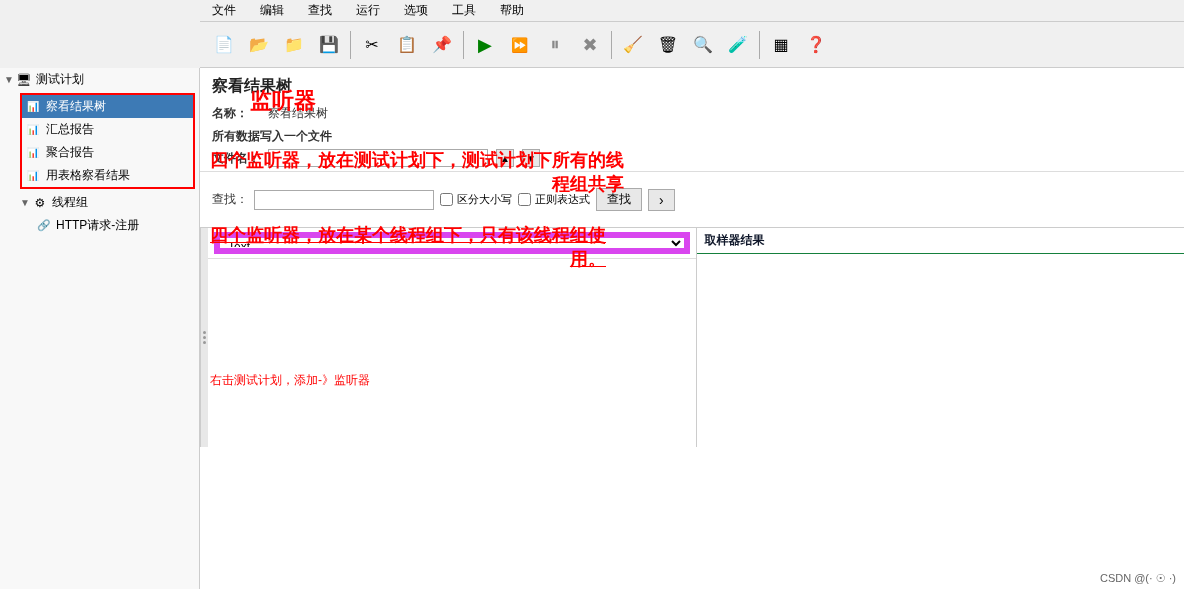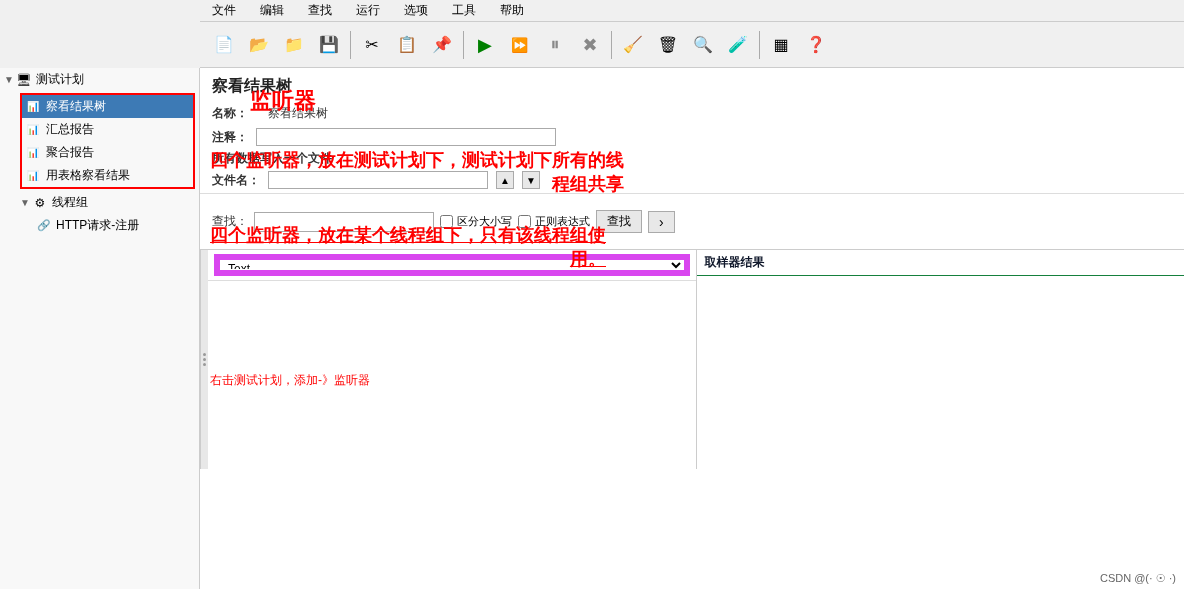--- a/index.html
+++ b/index.html
@@ -312,24 +312,20 @@
 
   <div class="right-panel">
 
     <div class="panel-header">察看结果树</div>
 
     <div class="form-section">
       <span class="form-label">名称：</span>
       <span class="form-value">察看结果树</span>
     </div>
 
-    <div class="form-row">
-      <span class="form-label">注释：</span>
-      <input type="text" class="comment-input" style="width: 300px;" value="">
-    </div>
 
     <div class="form-row">
       <span class="form-label">所有数据写入一个文件</span>
     </div>
 
     <div class="file-row">
       <span class="form-label">文件名：</span>
       <input type="text" class="file-input" style="width: 220px;" value="">
       <div class="up-down-btn">▲</div>
       <div class="up-down-btn">▼</div>

